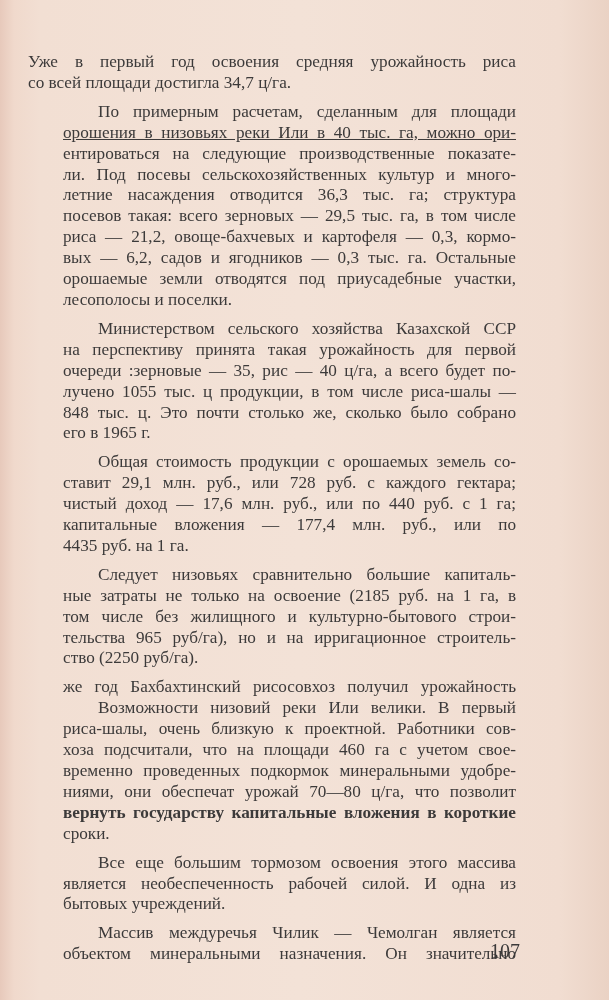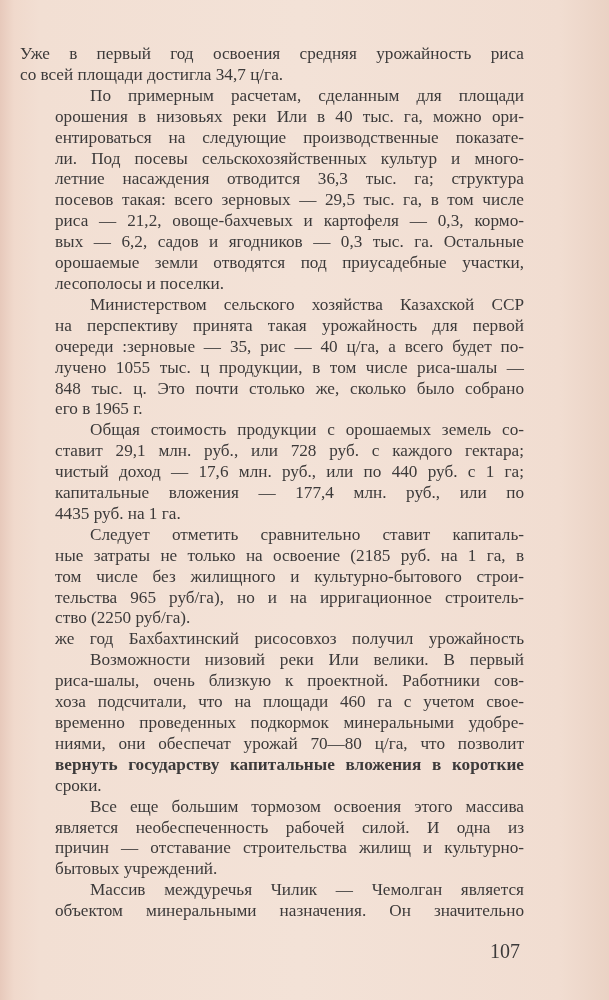--- a/index.html
+++ b/index.html
@@ -6,39 +6,39 @@
   body {
     width:609px; height:1000px; overflow:hidden;
     background: linear-gradient(90deg, #e7c9bb 0px, #f0d9cc 14px, #f2dfd3 40px, #f3e2d7 300px, #f1ddd1 560px, #ead2c4 609px);
     position:relative;
     font-family: "Liberation Serif", "DejaVu Serif", serif;
   }
   .page {
     position:absolute; left:20px; top:44px; width:504px;
     font-size:17.2px; line-height:20.9px; color:#3c3a3a;
   }
-  .para { margin:0; text-align:justify; text-align-last:left; }
+  .para { margin:8px; text-align:justify; text-align-last:left; }
   .para.indent { text-indent:35px; }
   .line { display:block; text-align:justify; text-align-last:justify; white-space:nowrap; }
   .line.last { text-align-last:left; }
   .pagenum {
     position:absolute; left:490px; top:940px; font-size:20px; color:#3c3a3a;
   }
 </style>
 </head>
 <body>
 
 <div class="page">
   <div class="para">
     <span class="line" style="white-space: normal;">Уже в первый год освоения средняя урожайность риса</span>
     <span class="line last" style="white-space: normal;">со всей площади достигла 34,7 ц/га.</span>
   </div>
   <div class="para indent">
     <span class="line" style="padding-left: 35px; white-space: normal;">По примерным расчетам, сделанным для площади</span>
-    <span class="line" style="white-space: normal;">орошения в низовьях реки Или в 40 тыс. га, можно ори-</span>
+    <span class="line" style="white-space: normal; text-decoration: underline;">орошения в низовьях реки Или в 40 тыс. га, можно ори-</span>
     <span class="line" style="white-space: normal;">ентироваться на следующие производственные показате-</span>
     <span class="line" style="white-space: normal;">ли. Под посевы сельскохозяйственных культур и много-</span>
     <span class="line" style="white-space: normal;">летние насаждения отводится 36,3 тыс. га; структура</span>
     <span class="line" style="white-space: normal;">посевов такая: всего зерновых — 29,5 тыс. га, в том числе</span>
     <span class="line" style="white-space: normal;">риса — 21,2, овоще-бахчевых и картофеля — 0,3, кормо-</span>
     <span class="line" style="white-space: normal;">вых — 6,2, садов и ягодников — 0,3 тыс. га. Остальные</span>
     <span class="line" style="white-space: normal;">орошаемые земли отводятся под приусадебные участки,</span>
     <span class="line last" style="white-space: normal;">лесополосы и поселки.</span>
   </div>
   <div class="para indent">
@@ -50,40 +50,39 @@
     <span class="line last" style="white-space: normal;">его в 1965 г.</span>
   </div>
   <div class="para indent">
     <span class="line" style="padding-left: 35px; white-space: normal;">Общая стоимость продукции с орошаемых земель со-</span>
     <span class="line" style="white-space: normal;">ставит 29,1 млн. руб., или 728 руб. с каждого гектара;</span>
     <span class="line" style="white-space: normal;">чистый доход — 17,6 млн. руб., или по 440 руб. с 1 га;</span>
     <span class="line" style="white-space: normal;">капитальные вложения — 177,4 млн. руб., или по</span>
     <span class="line last" style="white-space: normal;">4435 руб. на 1 га.</span>
   </div>
   <div class="para indent">
-    <span class="line" style="padding-left: 35px; white-space: normal;">Следует отметить сравнительно ставит капиталь-</span>
+    <span class="line" style="padding-left: 35px; white-space: normal;">Следует низовьях сравнительно большие капиталь-</span>
     <span class="line" style="white-space: normal;">ные затраты не только на освоение (2185 руб. на 1 га, в</span>
     <span class="line" style="white-space: normal;">том числе без жилищного и культурно-бытового строи-</span>
     <span class="line" style="white-space: normal;">тельства 965 руб/га), но и на ирригационное строитель-</span>
     <span class="line last" style="white-space: normal;">ство (2250 руб/га).</span>
   </div>
   <div class="para indent">
     <span class="line" style="white-space: normal;">же год Бахбахтинский рисосовхоз получил урожайность</span>
     <span class="line" style="padding-left: 35px; white-space: normal;">Возможности низовий реки Или велики. В первый</span>
     <span class="line" style="white-space: normal;">риса-шалы, очень близкую к проектной. Работники сов-</span>
     <span class="line" style="white-space: normal;">хоза подсчитали, что на площади 460 га с учетом свое-</span>
     <span class="line" style="white-space: normal;">временно проведенных подкормок минеральными удобре-</span>
     <span class="line" style="white-space: normal;">ниями, они обеспечат урожай 70—80 ц/га, что позволит</span>
     <span class="line" style="white-space: normal; font-weight: bold;">вернуть государству капитальные вложения в короткие</span>
     <span class="line last" style="white-space: normal;">сроки.</span>
   </div>
   <div class="para indent">
     <span class="line" style="padding-left: 35px; white-space: normal;">Все еще большим тормозом освоения этого массива</span>
     <span class="line" style="white-space: normal;">является необеспеченность рабочей силой. И одна из</span>
-    <span class="line" style="white-space: normal;">причин — отставание строительства жилищ и культурно-</span>
     <span class="line last" style="white-space: normal;">бытовых учреждений.</span>
   </div>
   <div class="para indent">
     <span class="line" style="padding-left: 35px; white-space: normal;">Массив междуречья Чилик — Чемолган является</span>
     <span class="line" style="white-space: normal;">объектом минеральными назначения. Он значительно</span>
   </div>
 </div>
 
 <div class="pagenum">107</div>
 

